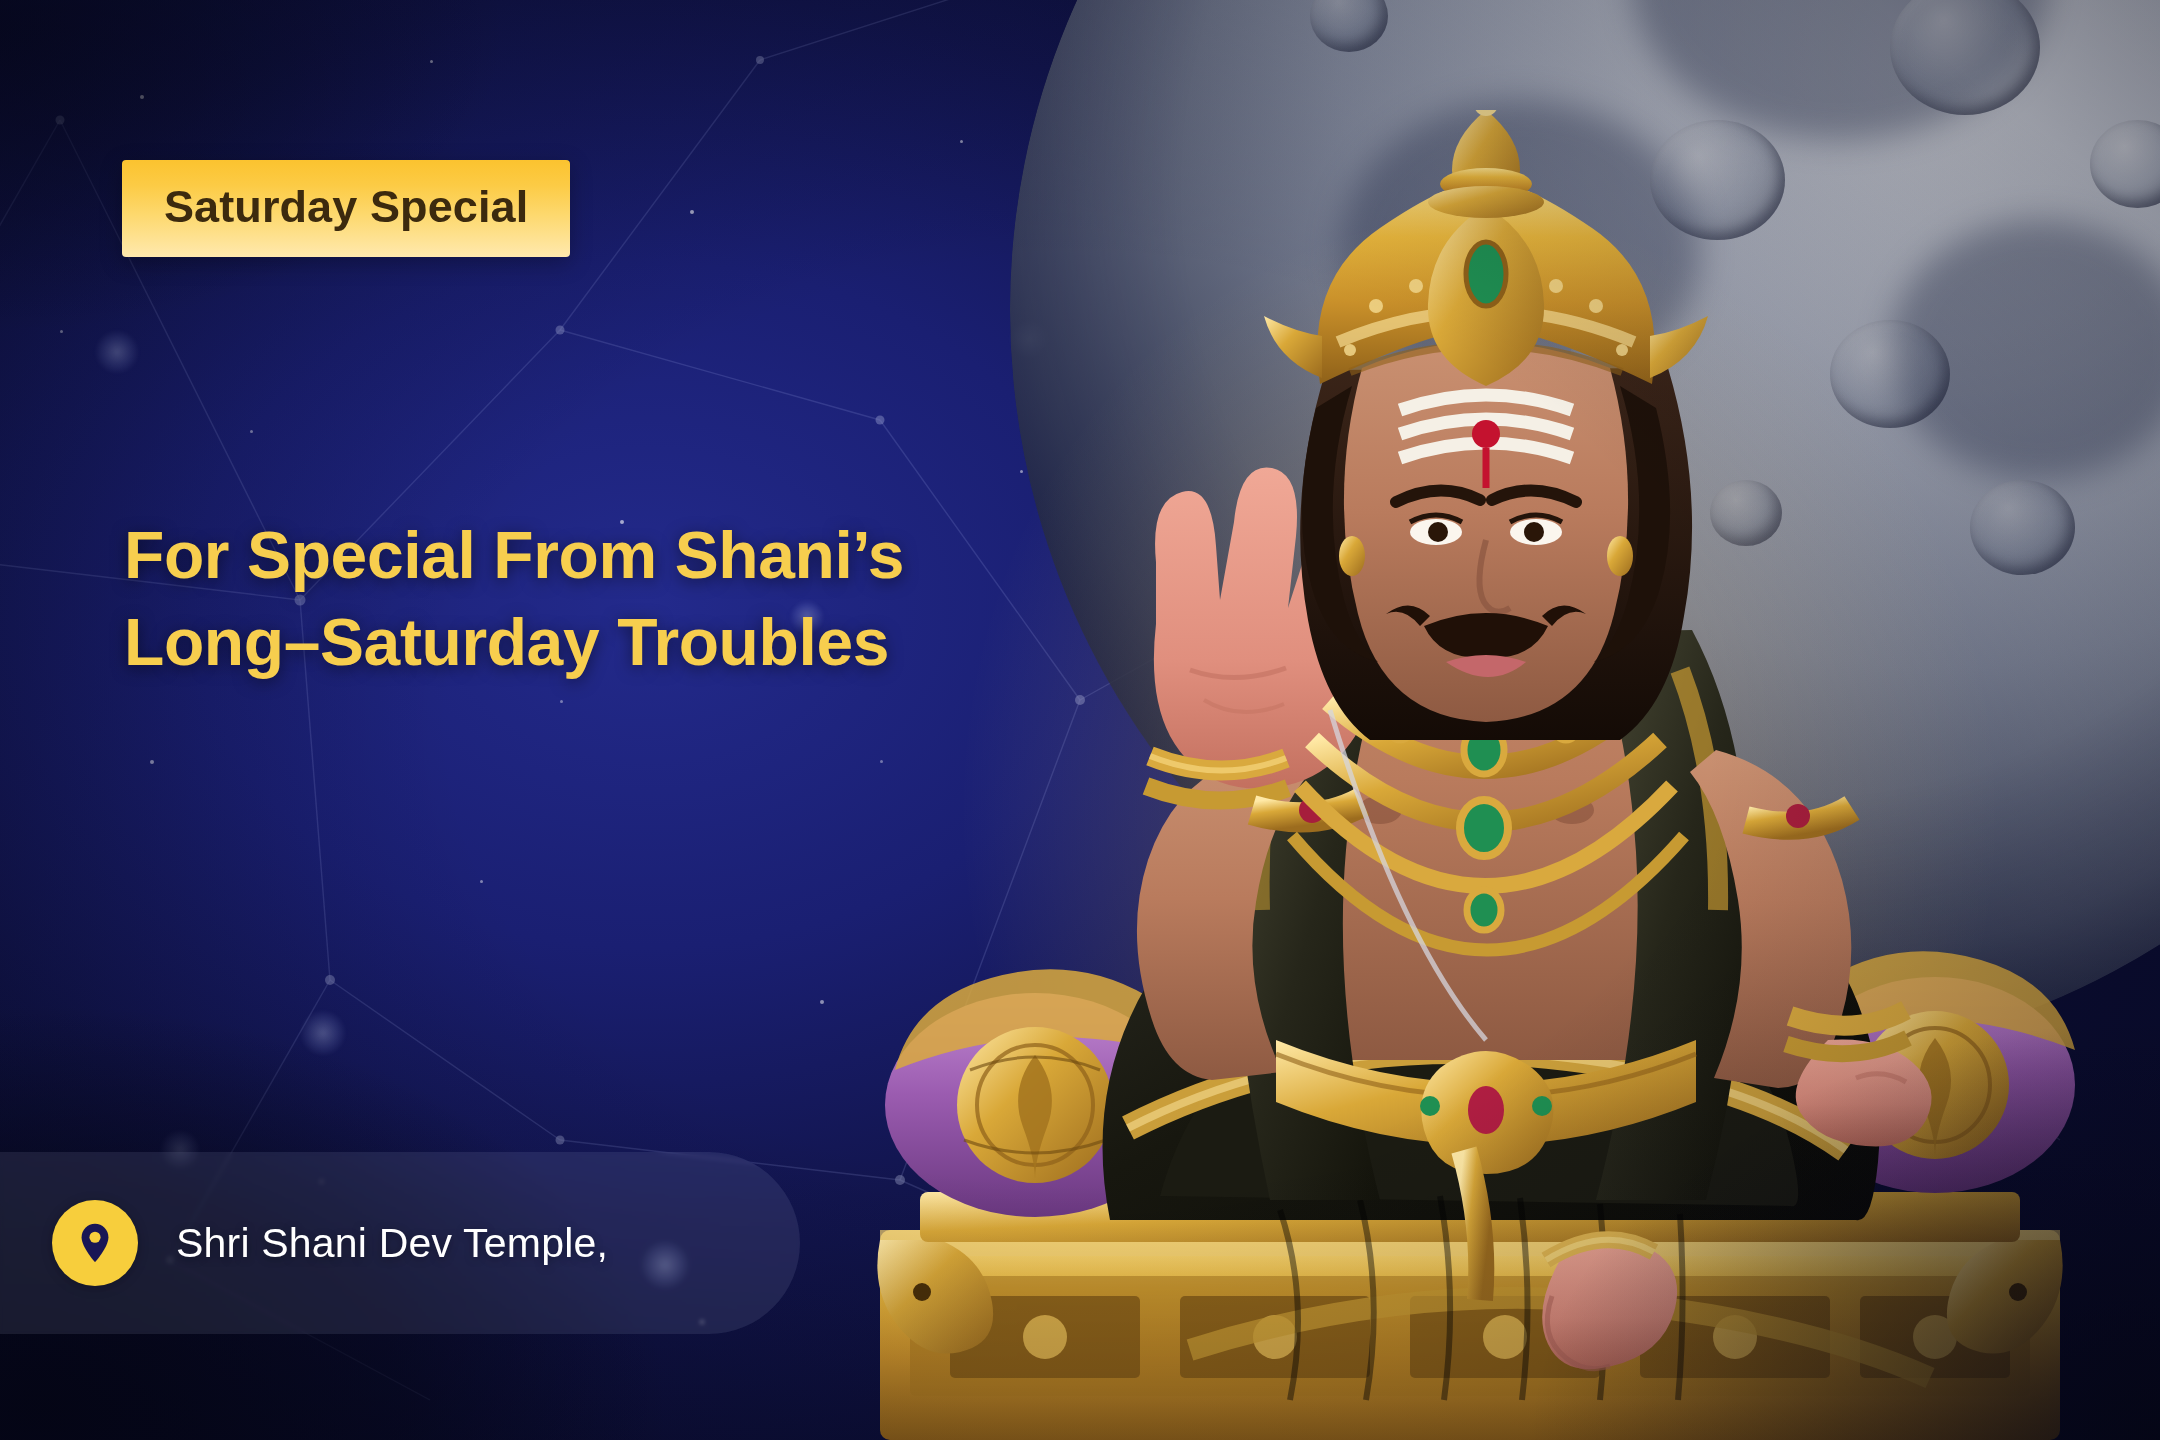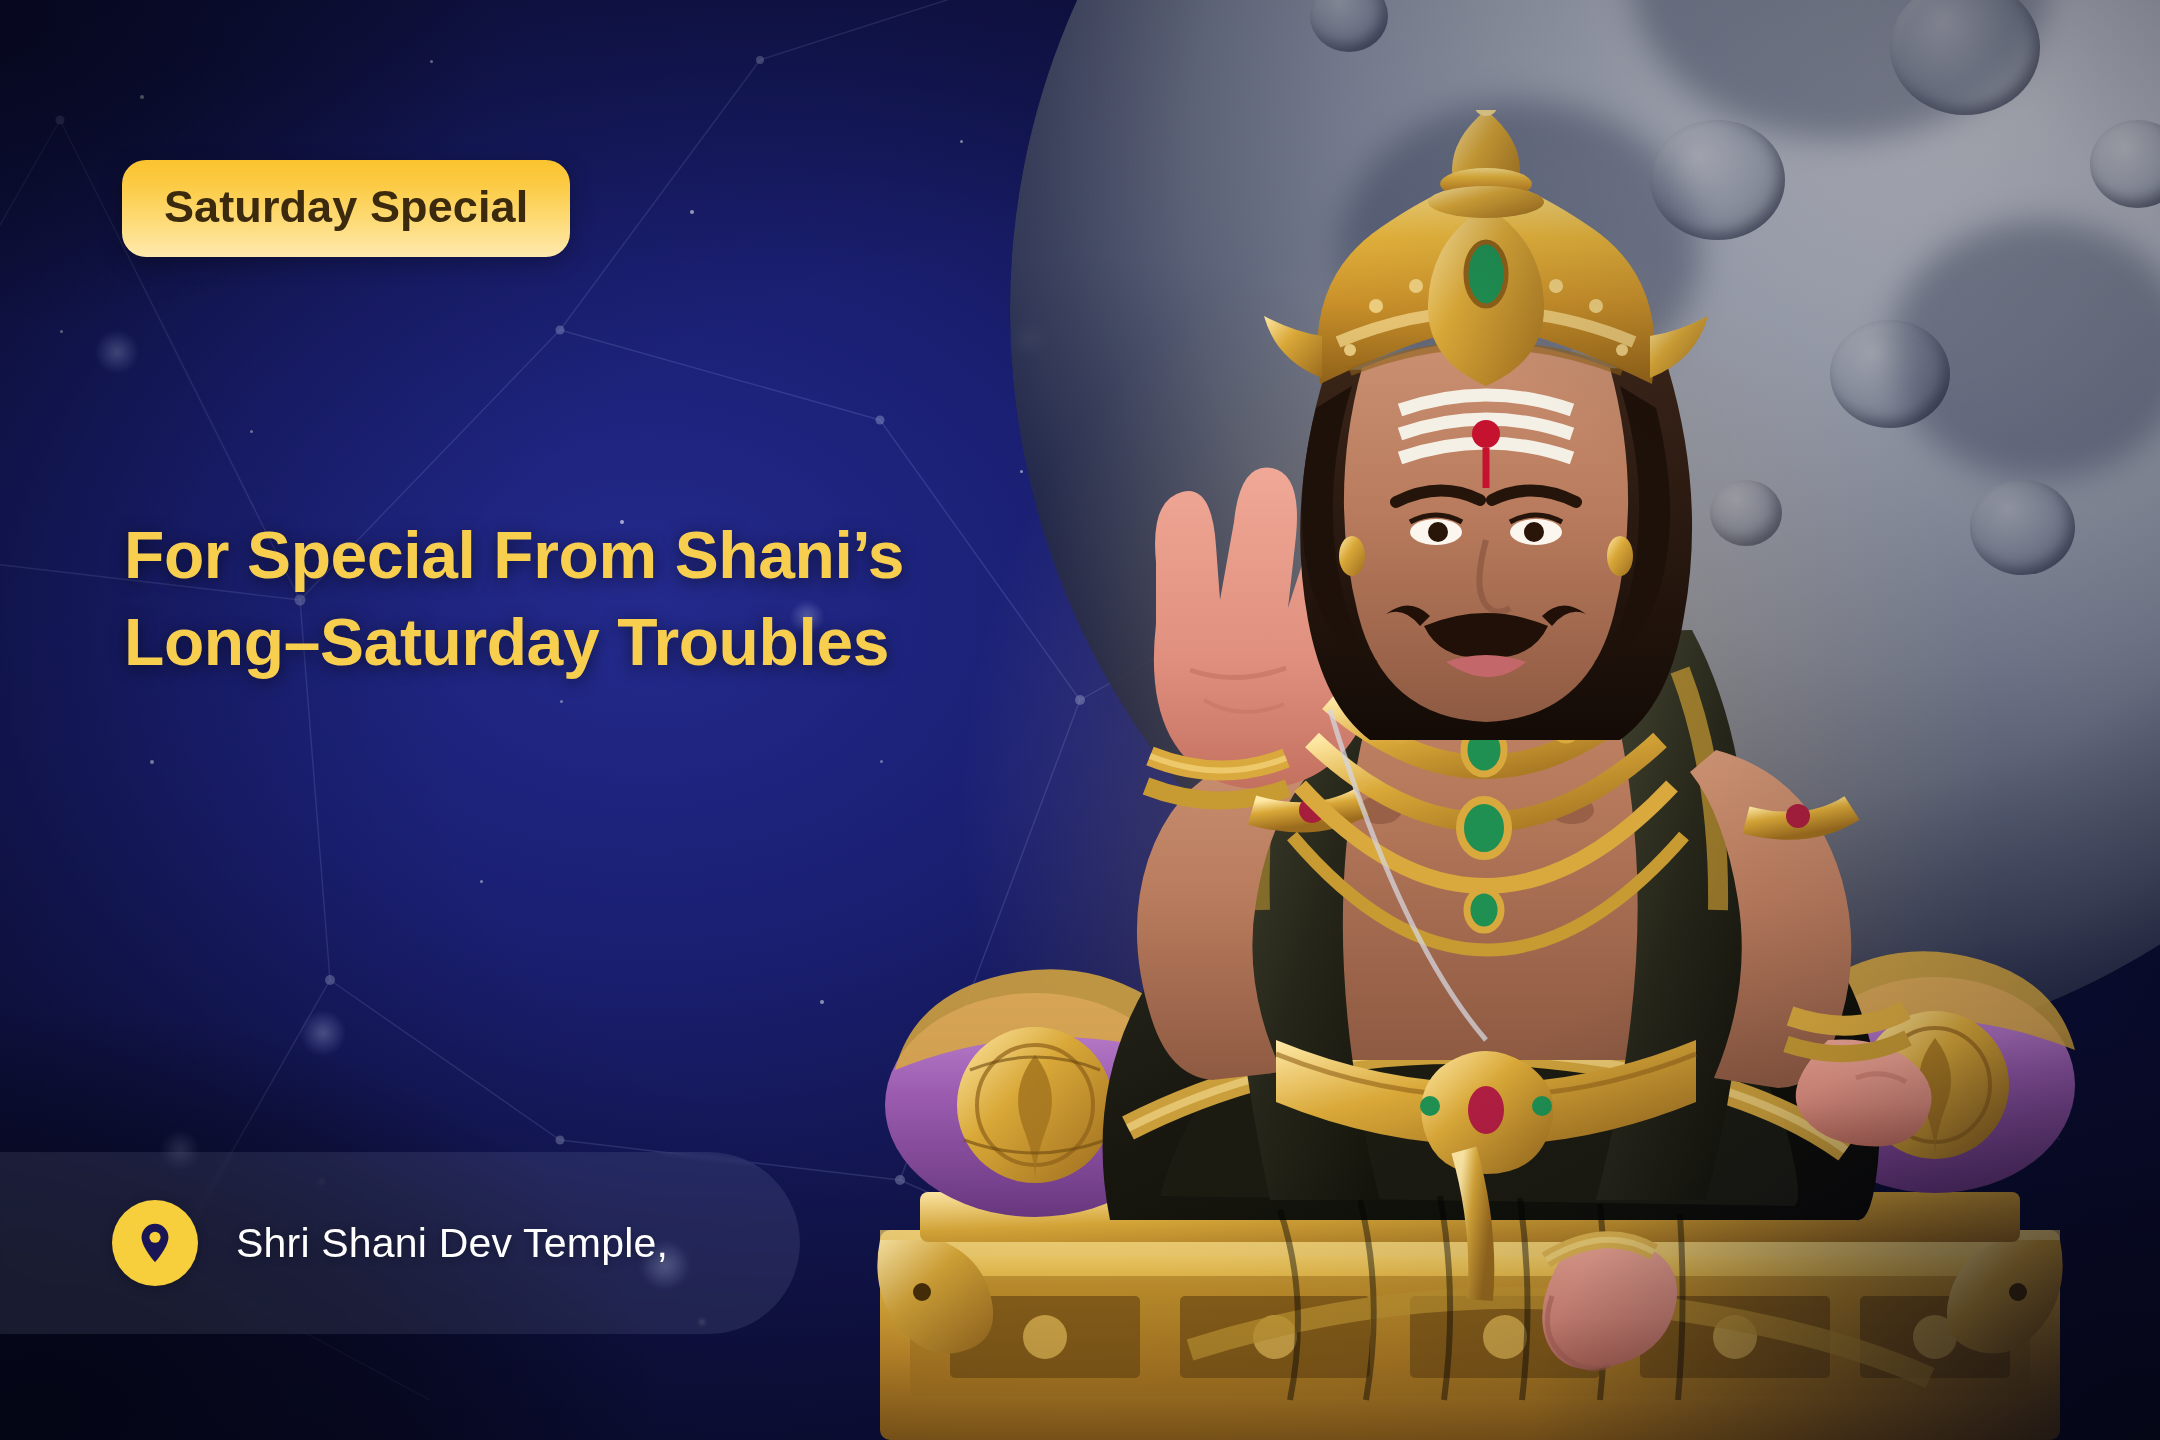--- a/index.html
+++ b/index.html
@@ -55,21 +55,21 @@
   .moon-shade{position:absolute;inset:0;border-radius:50%;
     background:linear-gradient(218deg, rgba(255,255,255,.10) 0%, rgba(255,255,255,0) 35%, rgba(14,18,44,.58) 78%, rgba(10,12,34,.88) 100%);}
 
   
   .deity{position:absolute;right:40px;bottom:0;width:1260px;height:1330px;z-index:5;}
   .deity svg{width:100%;height:100%;display:block;}
 
   
   .badge{
     position:absolute;left:122px;top:160px;z-index:10;
-    padding:24px 42px 28px;border-radius:24px;
+    padding:24px 42px 28px;border-radius:4px;
     background:linear-gradient(180deg,#FBC32F 0%,#FCCB45 26%,#FDD970 58%,#FFE9AE 100%);
     box-shadow:0 6px 22px rgba(0,0,0,.28);
   }
   .badge span{
     display:block;font-size:45px;font-weight:700;letter-spacing:.1px;
     color:#3C2A0E;line-height:1;white-space:nowrap;
   }
 
   
   .headline{position:absolute;left:124px;top:512px;z-index:10;width:1000px;}
@@ -79,21 +79,21 @@
     text-shadow:0 3px 16px rgba(0,0,0,.50);
   }
 
   
   .loc-pill{
     position:absolute;left:0;top:1152px;z-index:10;
     width:800px;height:182px;
     border-top-right-radius:91px;border-bottom-right-radius:91px;
     background:rgba(182,192,232,.115);
     -webkit-backdrop-filter:blur(2px);backdrop-filter:blur(2px);
-    display:flex;align-items:center;padding-left:112px;gap:38px;
+    display:flex;align-items:center;padding-left:52px;gap:38px;
   }
   .pin-badge{
     flex:0 0 auto;width:86px;height:86px;border-radius:50%;
     background:#F7CE3C;display:flex;align-items:center;justify-content:center;
     box-shadow:0 2px 12px rgba(0,0,0,.22);
   }
   .pin-badge svg{width:46px;height:46px;display:block;}
   .loc-text{display:flex;flex-direction:column;gap:10px;}
   .loc-text span{
     font-size:41px;font-weight:400;color:#FFFFFF;line-height:1.18;

